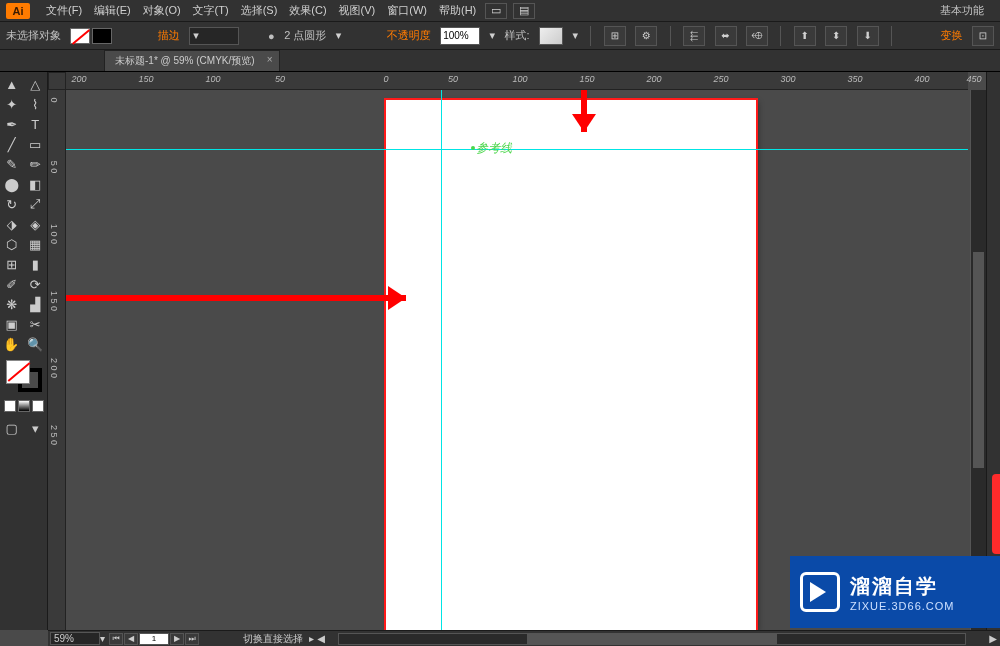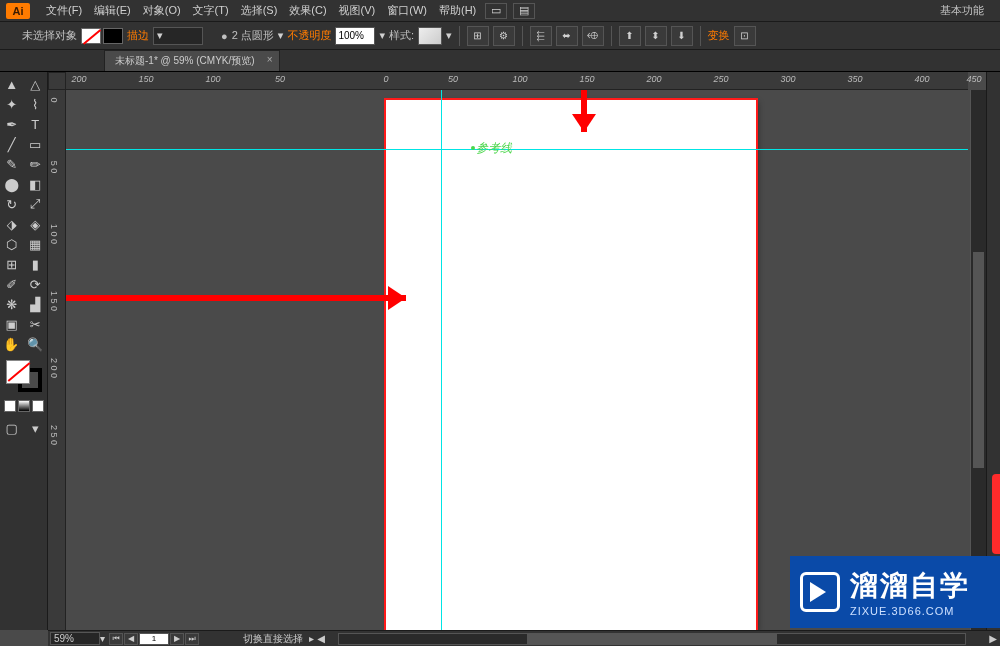--- a/index.html
+++ b/index.html
@@ -7,23 +7,23 @@
 
 
 .menubar { height: 22px; background: #323232; display: flex; align-items: center; padding: 0 6px; border-bottom: 1px solid #1a1a1a; }
 .app-icon { width: 24px; height: 16px; background: #ff7b00; color: #3a1a00; font-weight: bold; font-size: 11px; display: flex; align-items: center; justify-content: center; border-radius: 2px; margin-right: 10px; }
 .menubar .item { padding: 0 6px; cursor: default; font-size: 11px; color: #d0d0d0; }
 .menubar .spacer { flex: 1; }
 .menubar .right-label { color: #c0c0c0; padding: 0 10px; }
 .menubar .iconbox { width: 22px; height: 16px; border: 1px solid #555; margin: 0 3px; display: flex; align-items: center; justify-content: center; }
 
 
-.optbar { height: 28px; background: #323232; display: flex; align-items: center; padding: 0 22px; border-bottom: 1px solid #1a1a1a; gap: 4px; }
+.optbar { height: 28px; background: #323232; display: flex; align-items: center; padding: 0 6px; border-bottom: 1px solid #1a1a1a; gap: 4px; justify-content: space-between; }
 .optbar .label { color: #c0c0c0; font-size: 11px; }
-.optbar .orange { color: #ff7b00; }
+.optbar .orange { color: #ff7b00; margin-left: 36px; }
 .fillstroke { display: flex; align-items: center; gap: 2px; }
 .swatch-none { width: 20px; height: 16px; background: #fff; position: relative; border: 1px solid #666; }
 .swatch-none::after { content: ""; position: absolute; left: -1px; top: 7px; width: 22px; height: 2px; background: red; transform: rotate(-40deg); }
 .swatch-black { width: 20px; height: 16px; background: #000; border: 1px solid #666; }
 .dropdown { width: 50px; height: 18px; background: #262626; border: 1px solid #555; display: flex; align-items: center; justify-content: space-between; padding: 0 3px; }
 .numfield { width: 40px; height: 18px; background: #fff; color: #000; border: 1px solid #555; padding: 0 2px; display: flex; align-items: center; font-size: 10px; }
 .style-swatch { width: 24px; height: 18px; background: linear-gradient(135deg,#eee 0%,#ccc 100%); border: 1px solid #555; }
 .opt-icon { width: 22px; height: 20px; border: 1px solid #555; background: #3a3a3a; display: flex; align-items: center; justify-content: center; font-size: 10px; }
 .divider-v { width: 1px; height: 20px; background: #555; margin: 0 3px; }
 
@@ -82,21 +82,21 @@
 
 
 .vscroll { position: absolute; right: 0; top: 18px; bottom: 0; width: 16px; background: #2a2a2a; border-left: 1px solid #555; }
 .vscroll .thumb { position: absolute; top: 30%; height: 40%; left: 2px; right: 2px; background: #555; }
 
 
 .watermark { position: absolute; right: 0; bottom: 18px; width: 210px; height: 72px; background: #0a4aa8; display: flex; align-items: center; gap: 10px; padding: 0 10px; z-index: 50; }
 .watermark .play { width: 40px; height: 40px; border: 3px solid #fff; border-radius: 6px; display: flex; align-items: center; justify-content: center; }
 .watermark .play::after { content: ""; border: 10px solid transparent; border-left: 16px solid #fff; margin-left: 6px; }
 .watermark .text { color: #fff; }
-.watermark .text .big { font-size: 28px; font-weight: bold; letter-spacing: 2px; }
+.watermark .text .big { font-size: 20px; font-weight: bold; letter-spacing: 2px; }
 .watermark .text .small { font-size: 11px; letter-spacing: 1px; color: #cde0ff; }
 
 .red-strip { position: absolute; right: 0; bottom: 92px; width: 8px; height: 80px; background: #ff2b2b; border-radius: 4px 0 0 4px; z-index: 49; }
 
 </style>
 </head>
 <body>
 
 <div class="menubar">
   <div class="app-icon">Ai</div>

